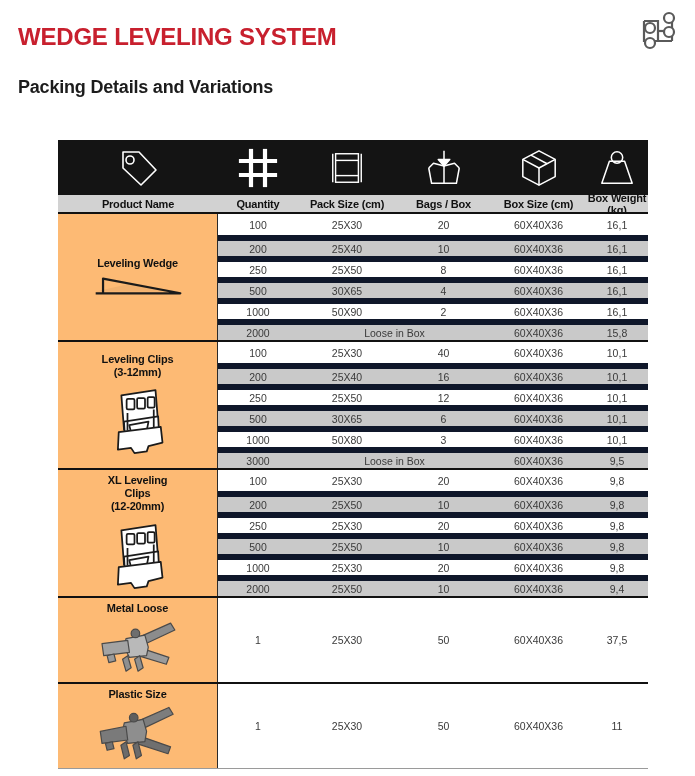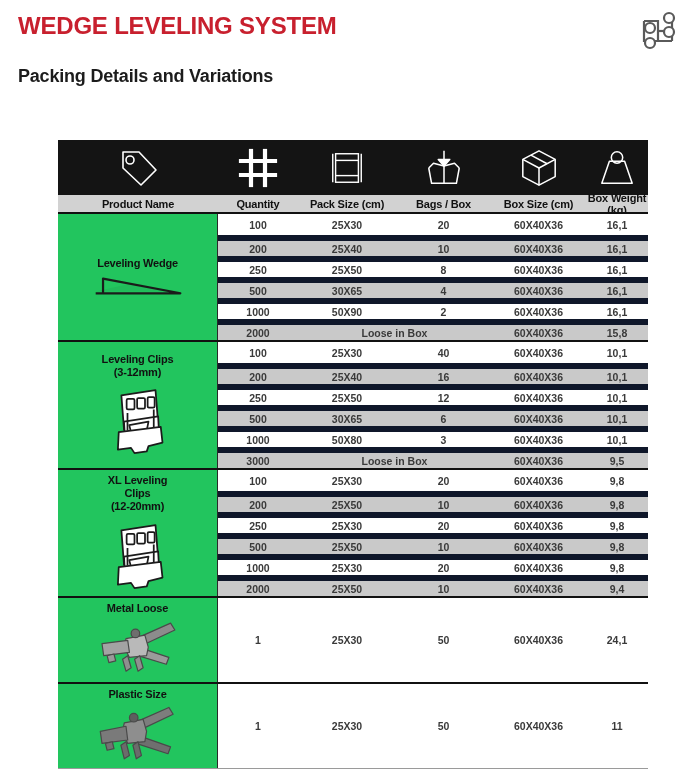--- a/index.html
+++ b/index.html
@@ -6,21 +6,21 @@
   html, body {
     width: 695px; height: 776px;
     background: #ffffff;
     font-family: "Liberation Sans", sans-serif;
     overflow: hidden;
   }
 
   
   #doc-header {
     position: relative;
-    padding: 13px 0 0 18px;
+    padding: 24px 0 0 18px;
     height: 132px;
   }
   #title-main {
     font-size: 24px;
     font-weight: bold;
     color: #c8202e;
     letter-spacing: -0.2px;
     line-height: 1.05;
   }
   #title-sub {
@@ -90,35 +90,35 @@
 
   .product-cell {
     width: 160px;
     flex: 0 0 160px;
     display: flex;
     flex-direction: column;
     align-items: center;
     justify-content: center;
     padding: 4px 2px;
     border-right: 1px solid #2a2a2a;
-    background: #22c55e;
+    background: #fdba74;
     z-index: 2;
   }
   .product-label {
     font-size: 11px;
     font-weight: bold;
     color: #111;
     text-align: center;
     line-height: 1.18;
     letter-spacing: -0.2px;
   }
   .product-figure { margin-top: 3px; }
   .product-figure svg { display: block; }
 
-  .rows-cell { flex: 1 1 auto; font-weight: bold; }
+  .rows-cell { flex: 1 1 auto; }
 
   .data-row {
     display: flex;
     align-items: center;
     height: 21px;
     background: #ffffff;
   }
   .data-row.alt { background: #c9c9c9; }
   .data-row + .data-row { border-top: 6px solid #0f172a; }
 
@@ -439,21 +439,21 @@
               </g>
             </svg>
           </div>
         </div>
         <div class="rows-cell">
           <div class="data-row">
             <div class="cell c-qty">1</div>
             <div class="cell c-pack">25X30</div>
             <div class="cell c-bags">50</div>
             <div class="cell c-box">60X40X36</div>
-            <div class="cell c-weight">24,1</div>
+            <div class="cell c-weight">37,5</div>
           </div>
         </div>
       </div>
       <div class="section single">
         <div class="product-cell tall-76">
           <div class="product-label">Plastic Size</div>
           <div class="product-figure">
             <svg viewBox="0 0 100 70" width="86" height="60">
               <g stroke="#4a4a4a" stroke-width="1.4" stroke-linejoin="round">
                 <path d="M50 20 L86 4 L91 12 L55 29 Z" fill="#7d7d7d"></path>

